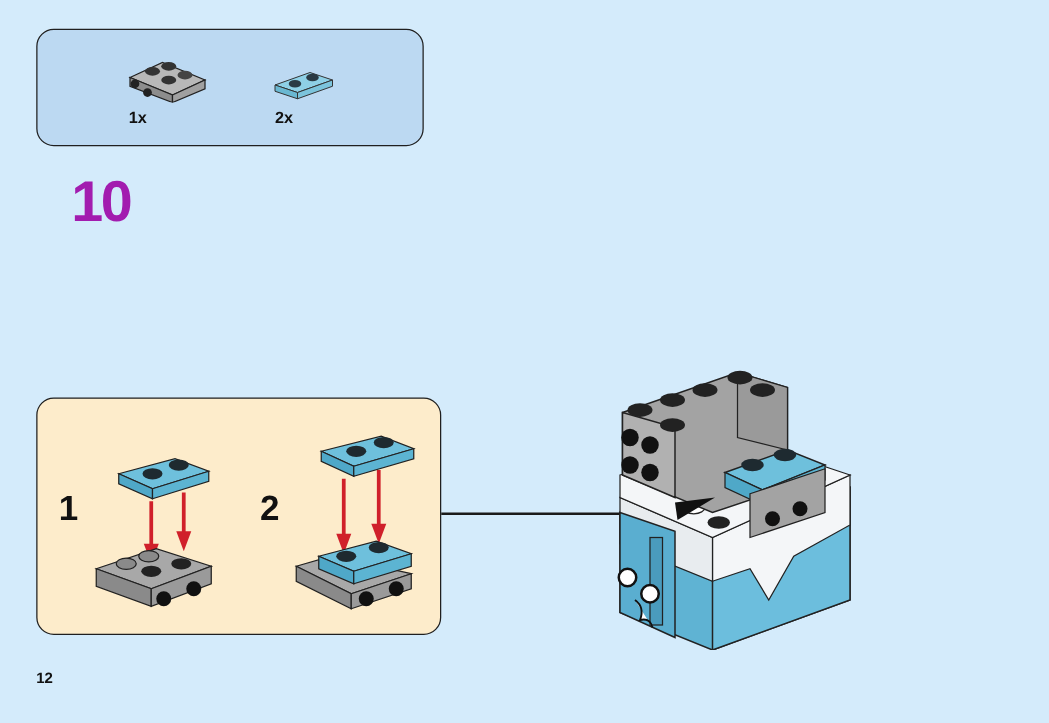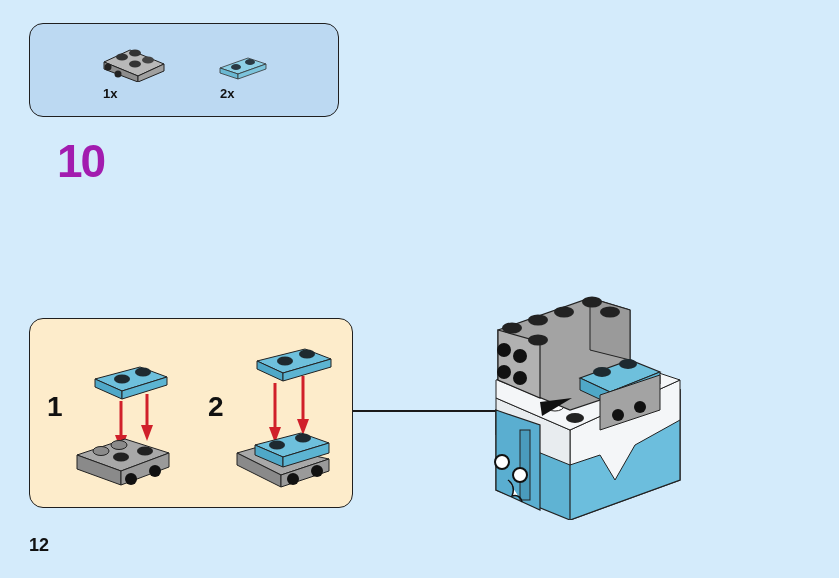--- a/index.html
+++ b/index.html
@@ -17,21 +17,21 @@
   .part { position:absolute; }
   .part svg { position:absolute; left:0; top:0; }
   .qty {
     position:absolute; font-weight:bold; font-size:13px; color:#111;
   }
   .step-number {
     position:absolute; left:29px; top:138px; font-size:46px; font-weight:bold;
     color:#a21caf; letter-spacing:-2px; line-height:1;margin-left:28px;
   }
   .page-number {
-    position:absolute; left:29px; top:535px; font-size:18px; font-weight:bold; color:#111;
+    position:absolute; left:29px; top:535px; font-size:12px; font-weight:bold; color:#111;
   }
   .substeps-box {
     position:absolute; left:29px; top:318px; width:324px; height:190px;
     background:#fdeccb; border:1.5px solid #1f1f1f; border-radius:14px;
     box-sizing:border-box;
   }
   .sub-num {
     position:absolute; font-size:28px; font-weight:bold; color:#111;
   }
   .sub-illus { position:absolute; }

